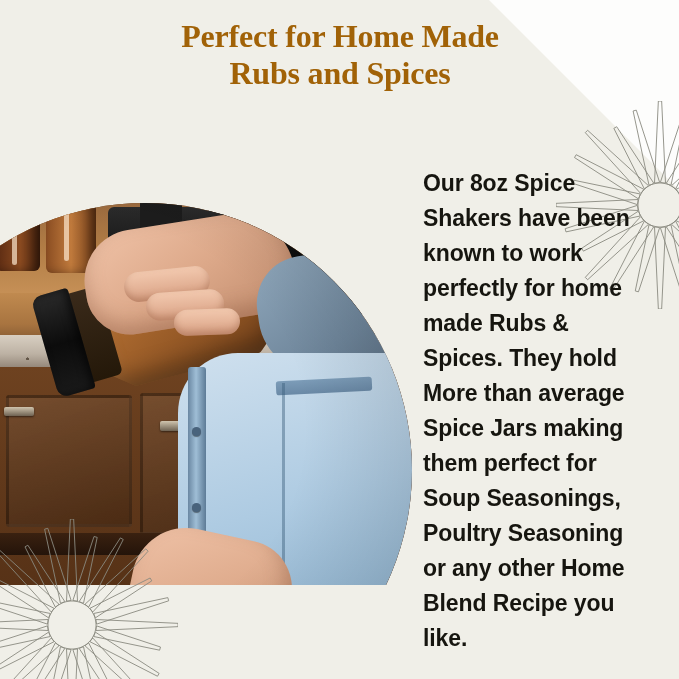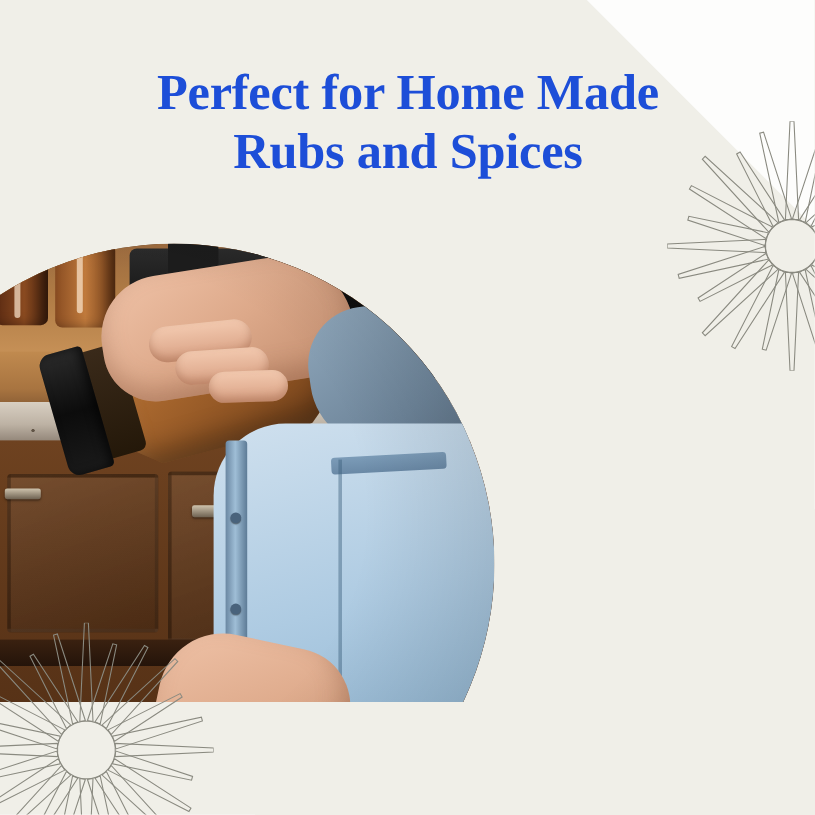--- a/index.html
+++ b/index.html
@@ -30,26 +30,25 @@
 
   
   .headline {
     position: absolute;
     left: 60px;
     top: 18px;
     width: 560px;
     text-align: center;
     font-family: "Liberation Serif", serif;
     font-weight: 700;
-    font-size: 42px;
+    font-size: 32px;
     line-height: 1.16;
     letter-spacing: -0.2px;
-    color: #1d4ed8;
+    color: #a16207;
     white-space: pre-line;
-    margin-top: 36px;
   }
 
   
   .sunburst {
     position: absolute;
     pointer-events: none;
   }
   .sunburst.right { left: 556px; top: 101px; width: 208px; height: 208px; }
   .sunburst.left  { left: -34px; top: 519px; width: 212px; height: 212px; }
 
@@ -431,14 +430,28 @@
         <polygon points="81.3942754209985,106.89906503787061 84.24128491712622,117.52424912705037 10.182202092976393,133.38250726739213 9.328099244138077,130.19495204063819"></polygon>
         <polygon points="82,100.5 82,111.5 2.0206672185931328e-16,107.65000000000002 -2.0206672185931328e-16,104.35000000000001"></polygon>
         <polygon points="84.24128491712622,94.47575087294963 81.3942754209985,105.10093496212939 17.519150251069366,83.9998334618312 18.373253099907682,80.81227823507729"></polygon>
         <polygon points="87.96539030917347,89.23686027918559 82.46539030917347,98.76313972081441 18.884228766918543,57.60894191624431 20.53422876691854,54.75105808375566"></polygon>
         <polygon points="92.91852454804888,85.14034995499685 85.14034995499685,92.91852454804888 29.879955005268137,32.21340738318377 32.21340738318374,29.879955005268165"></polygon>
         <polygon points="98.7631397208144,82.46539030917347 89.23686027918558,87.96539030917347 58.99105808375563,27.878124191010595 61.848941916244286,26.228124191010597"></polygon>
         <polygon points="105.10093496212939,81.3942754209985 94.47575087294963,84.24128491712622 78.61749273260789,10.182202092976393 81.8050479593618,9.328099244138077"></polygon>
       </g>
   </svg>
 
+  <div class="body-copy">Our 8oz Spice
+Shakers have been
+known to work
+perfectly for home
+made Rubs &amp;
+Spices.  They hold
+More than average
+Spice Jars making
+them  perfect for
+Soup Seasonings,
+Poultry Seasoning
+or any other Home
+Blend Recipe you
+like.</div>
 
 </div>
 
 </body></html>

